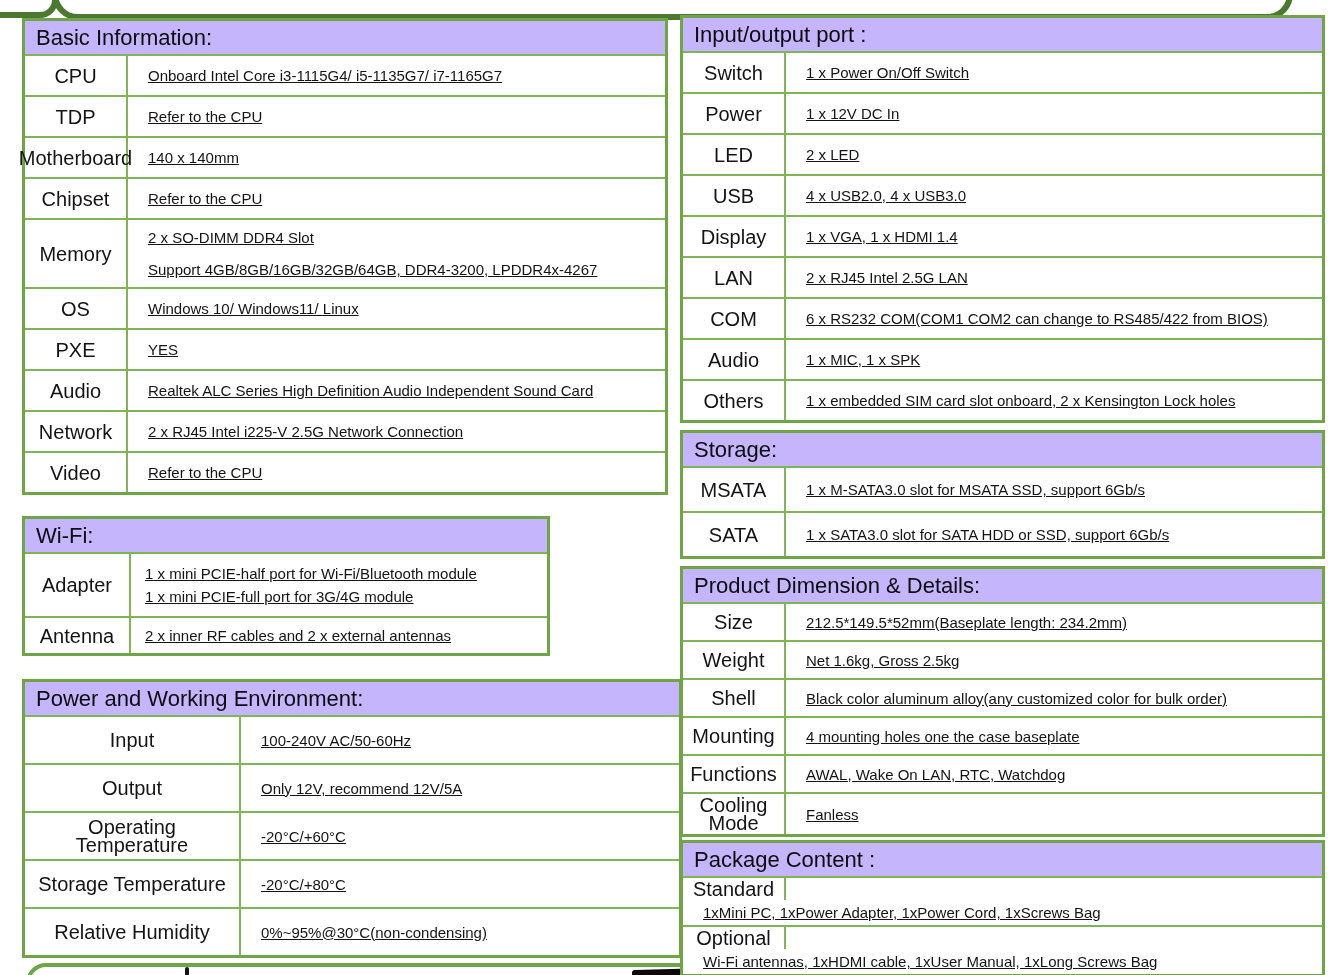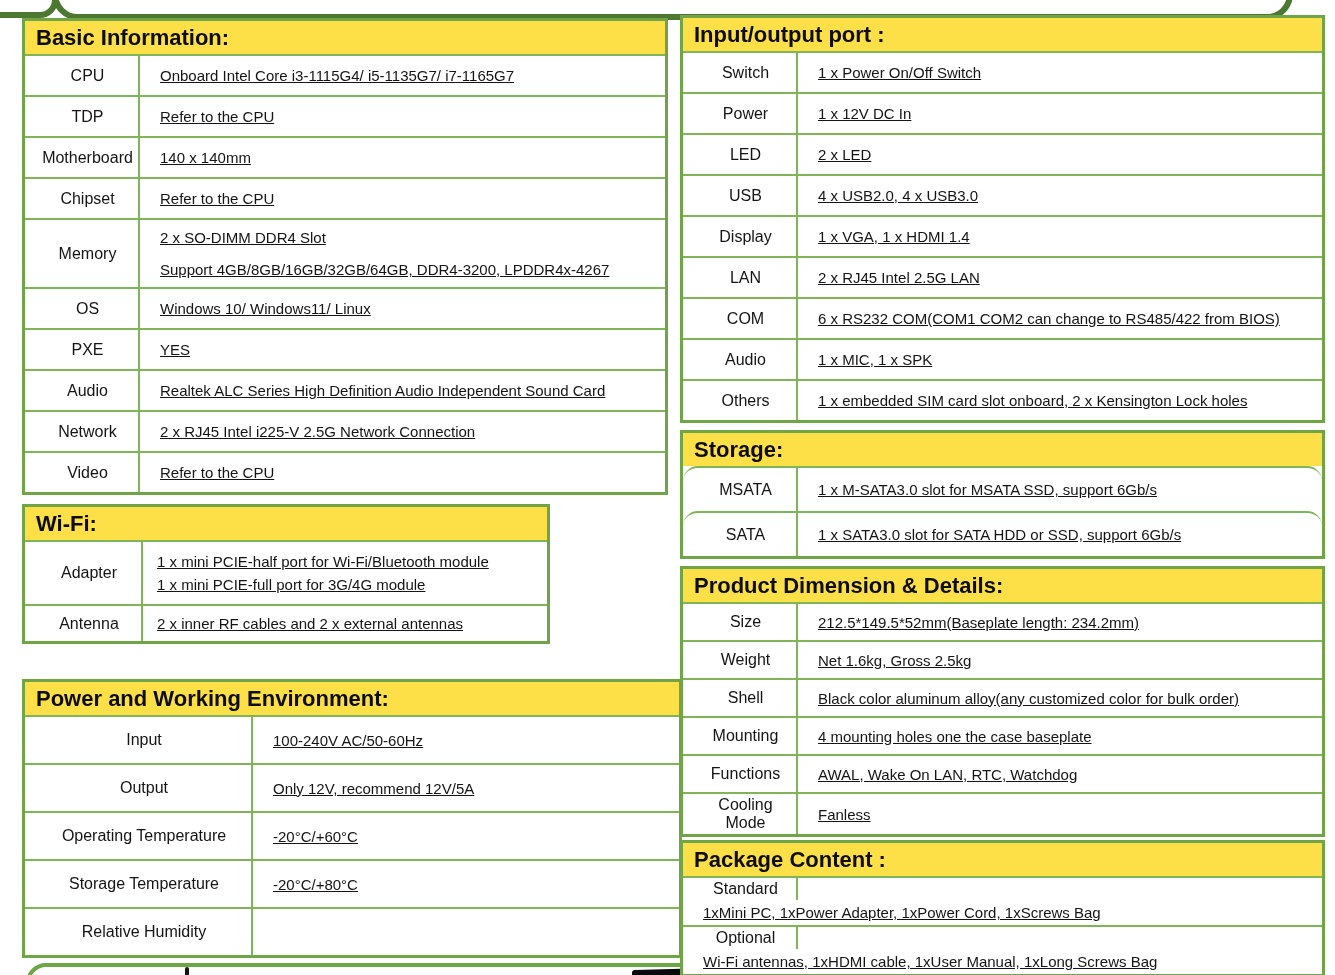--- a/index.html
+++ b/index.html
@@ -29,39 +29,39 @@
   }
   .photo-antenna{
     position:absolute;left:185px;top:967px;width:4px;height:9px;
     background:#151515;border-radius:2px;
   }
   
   .spec-table{
     position:absolute;background:#fff;border:3px solid #6FA546;box-sizing:border-box;
   }
   .table-header{
-    background:#fde047;height:33px;display:flex;align-items:center;
-    padding-left:11px;font-size:22px;font-weight:700;color:#0d0d0d;
+    background:#c4b5fd;height:33px;display:flex;align-items:center;
+    padding-left:11px;font-size:22px;font-weight:400;color:#0d0d0d;
   }
   .rows{display:block;}
   .rows .row{display:flex;border-top:2px solid #7FB457;box-sizing:border-box;align-items:stretch;background:#fff;}
   .cell{box-sizing:border-box;}
   .cell.label{
     flex:0 0 auto;display:flex;align-items:center;justify-content:center;text-align:center;
-    border-right:2px solid #7FB457;font-size:16px;line-height:18px;padding:2px 8px;margin-left:12px;
+    border-right:2px solid #7FB457;font-size:20px;line-height:18px;padding:2px 8px;
   }
   .cell.value{
     flex:1;display:flex;flex-direction:column;justify-content:center;
     padding:3px 8px 3px 20px;font-size:15px;line-height:19px;text-decoration:underline;
   }
   .line + .line{margin-top:4px;}
 
   
   #sec-basic  {left:22px; top:18px;  width:646px;}
-  #sec-wifi   {left:22px; top:504px; width:528px;}
+  #sec-wifi   {left:22px; top:516px; width:528px;}
   #sec-power  {left:22px; top:679px; width:660px;}
   #sec-io     {left:680px;top:15px;  width:645px;}
   #sec-storage{left:680px;top:430px; width:645px;}
   #sec-pdd    {left:680px;top:566px; width:645px;}
   #sec-package{left:680px;top:840px; width:645px;}
 
   #sec-basic  .cell.label{width:103px;}
   #sec-wifi   .cell.label{width:106px;}
   #sec-power  .cell.label{width:216px;}
   #sec-io     .cell.label,
@@ -72,21 +72,21 @@
 
   
   #sec-basic   .row{min-height:41px;}
   #sec-basic   .row:nth-of-type(5){min-height:69px;}
   #sec-basic   .row:nth-of-type(5) .line + .line{margin-top:13px;}
   #sec-wifi    .row:nth-of-type(1){min-height:64px;}
   #sec-wifi    .row:nth-of-type(2){min-height:37px;}
   #sec-wifi    .cell.value{padding-left:14px;}
   #sec-power   .row{min-height:48px;}
   #sec-io      .row{min-height:41px;}
-  #sec-storage .row{min-height:45px;border-radius:15px;}
+  #sec-storage .row{min-height:45px;}
   #sec-pdd     .row{min-height:38px;}
   #sec-package .row{min-height:39px;flex-direction:column;}
 </style>
 </head>
 <body>
 
 <div class="deco-top-left"></div>
 <div class="deco-top-main"></div>
 <div class="deco-bottom"></div>
 <div class="photo-blob"></div>
@@ -209,20 +209,23 @@
         </div>
       </div>
       <div class="row">
         <div class="cell label">Storage Temperature</div>
         <div class="cell value">
           <div class="line">-20°C/+80°C</div>
         </div>
       </div>
       <div class="row">
         <div class="cell label">Relative Humidity</div>
+        <div class="cell value">
+          <div class="line">0%~95%@30°C(non-condensing)</div>
+        </div>
       </div>
     </div>
 </div>
 
 <div class="spec-table" id="sec-io">
   <div class="table-header">
     <span>Input/output port :</span>
   </div>
   <div class="rows">
 

